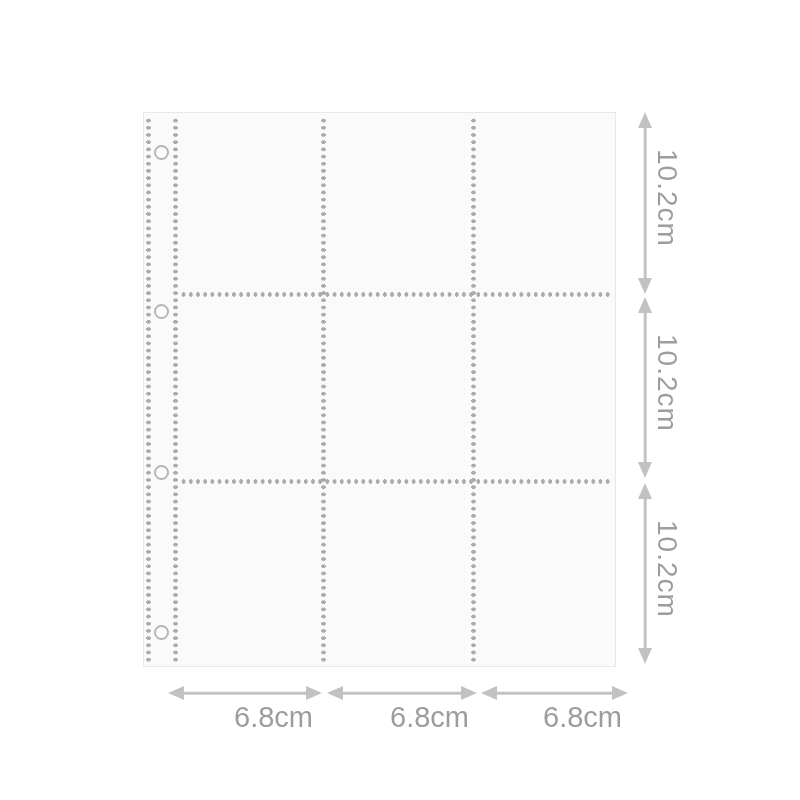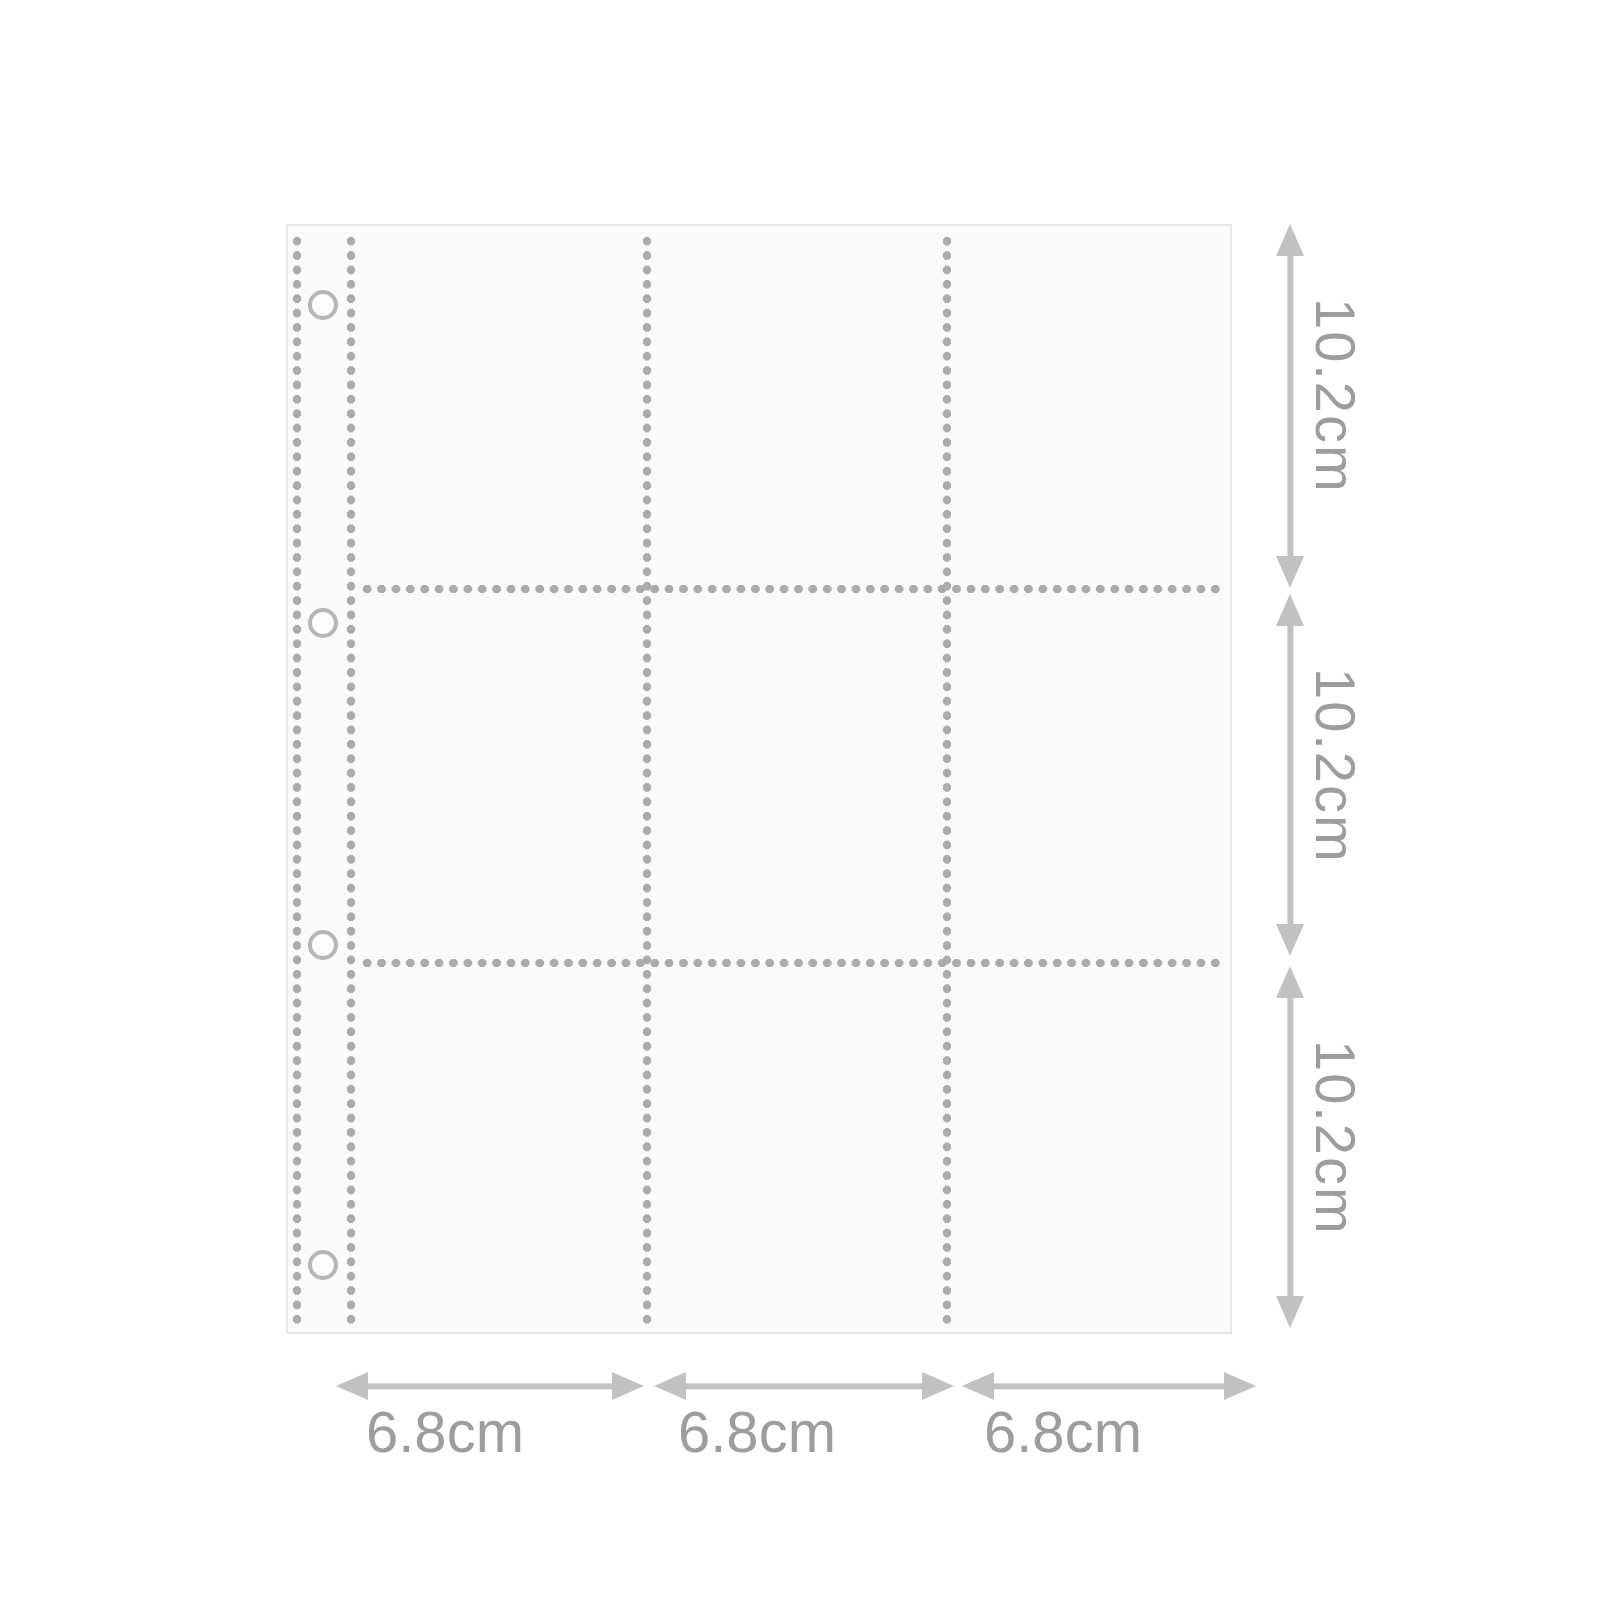--- a/index.html
+++ b/index.html
@@ -111,21 +111,21 @@
     white-space: nowrap;
   }
   .rl-1 { top: 149px; }
   .rl-2 { top: 334px; }
   .rl-3 { top: 520px; }
 
   .col-label {
     position: absolute;
     top: 701px;
     width: 130px;
-    text-align: left;
+    text-align: right;
     font-size: 29px;
     color: var(--label, #9d9d9d);
     white-space: nowrap;
   }
   .cl-1 { left: 183px; }
   .cl-2 { left: 339px; }
   .cl-3 { left: 492px; }
 </style>
 </head>
 <body>

